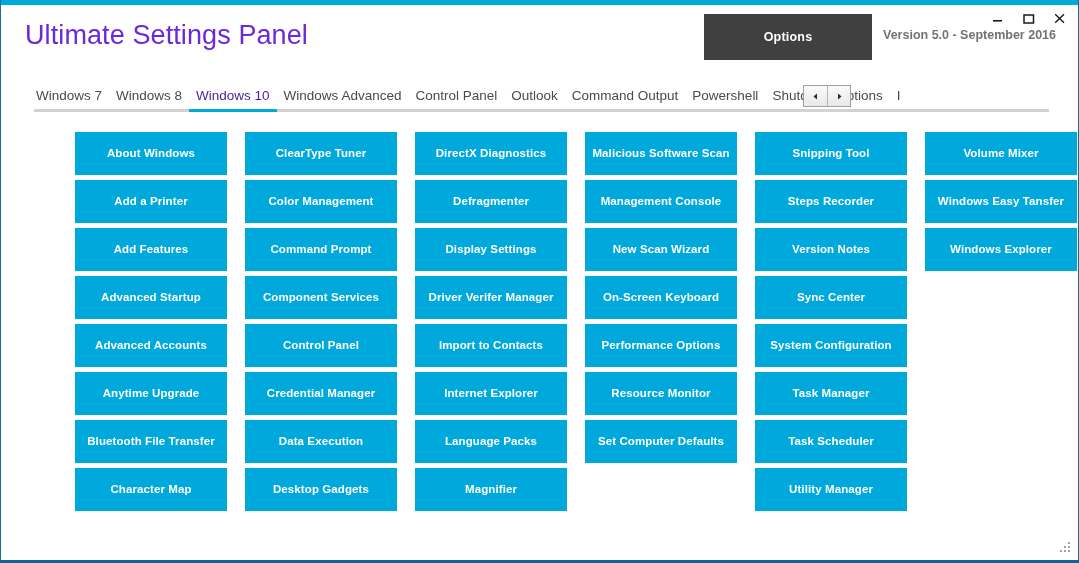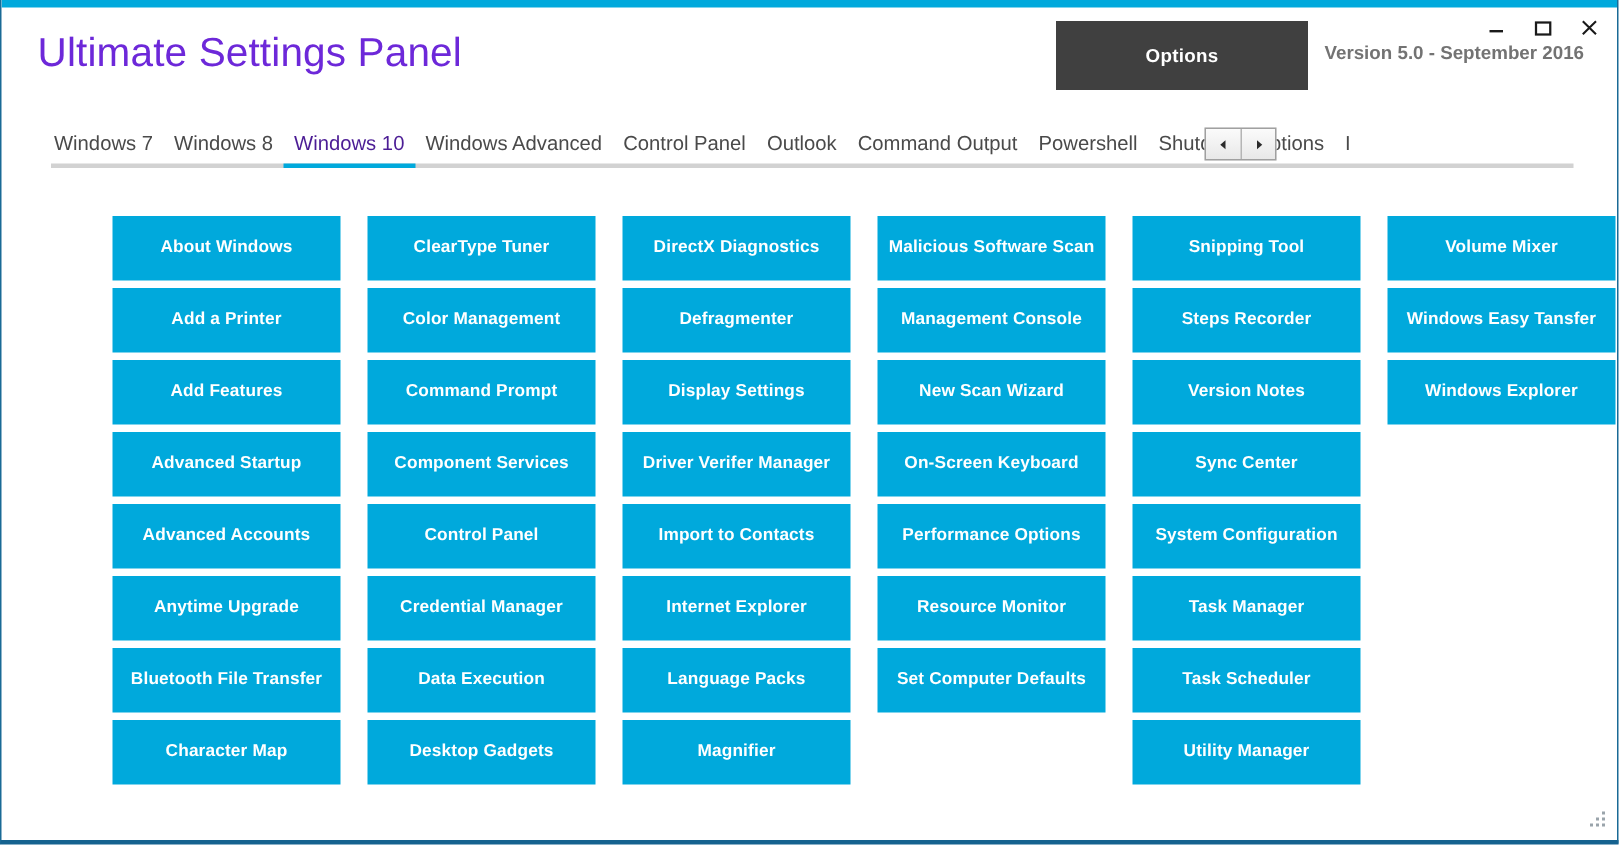--- a/index.html
+++ b/index.html
@@ -179,21 +179,21 @@
     cursor: pointer;
     padding: 0;
   }
   .scroller + .scroller { border-left: 1px solid #b5b5b5; }
   .scroller svg { display: block; }
 
   
   .grid {
     position: absolute;
     left: 40px;
-    top: 144px;
+    top: 132px;
     display: flex;
     gap: 18px;
     padding-left: 34px;
   }
   .col {
     display: flex;
     flex-direction: column;
     gap: 5px;
   }
   .tile {

